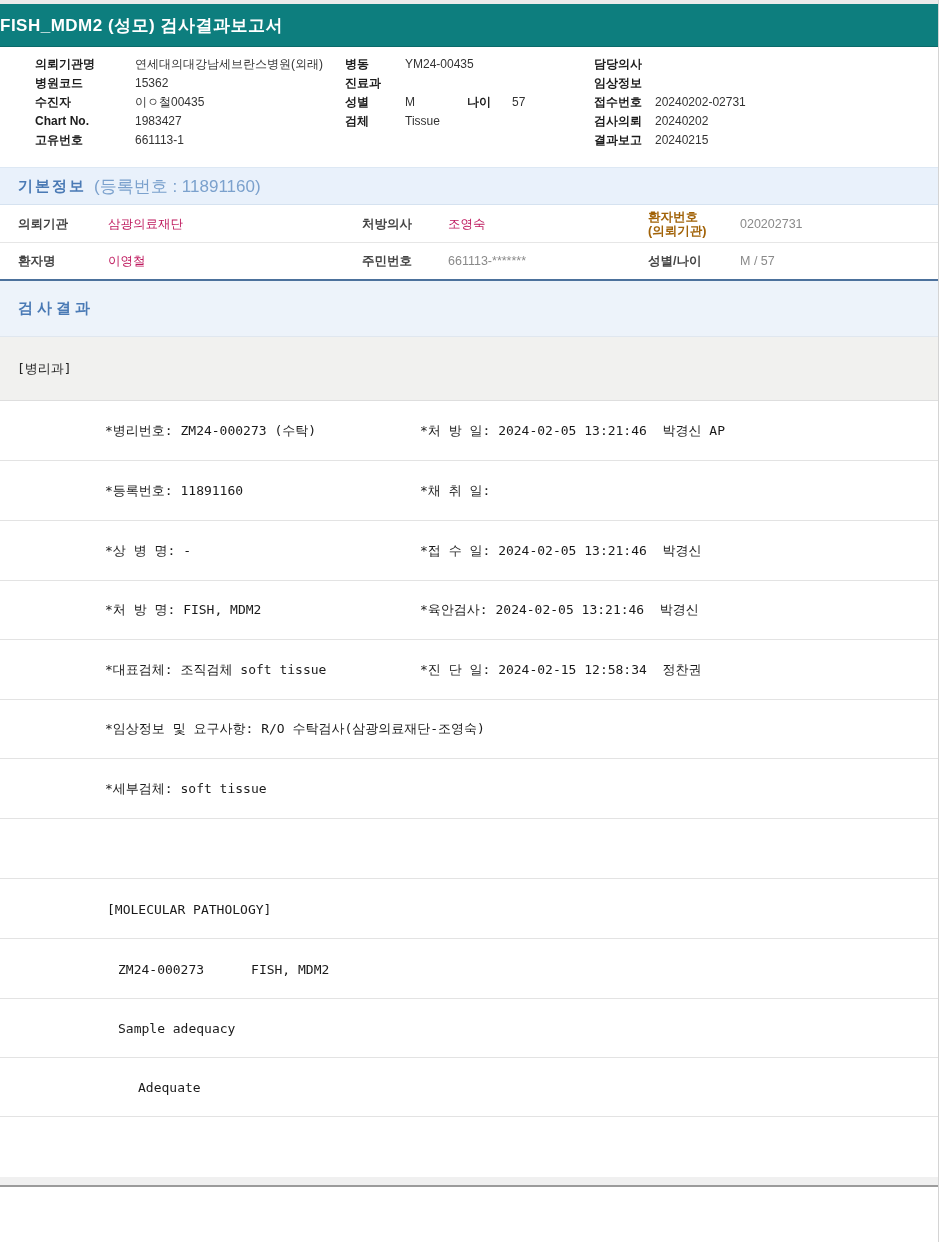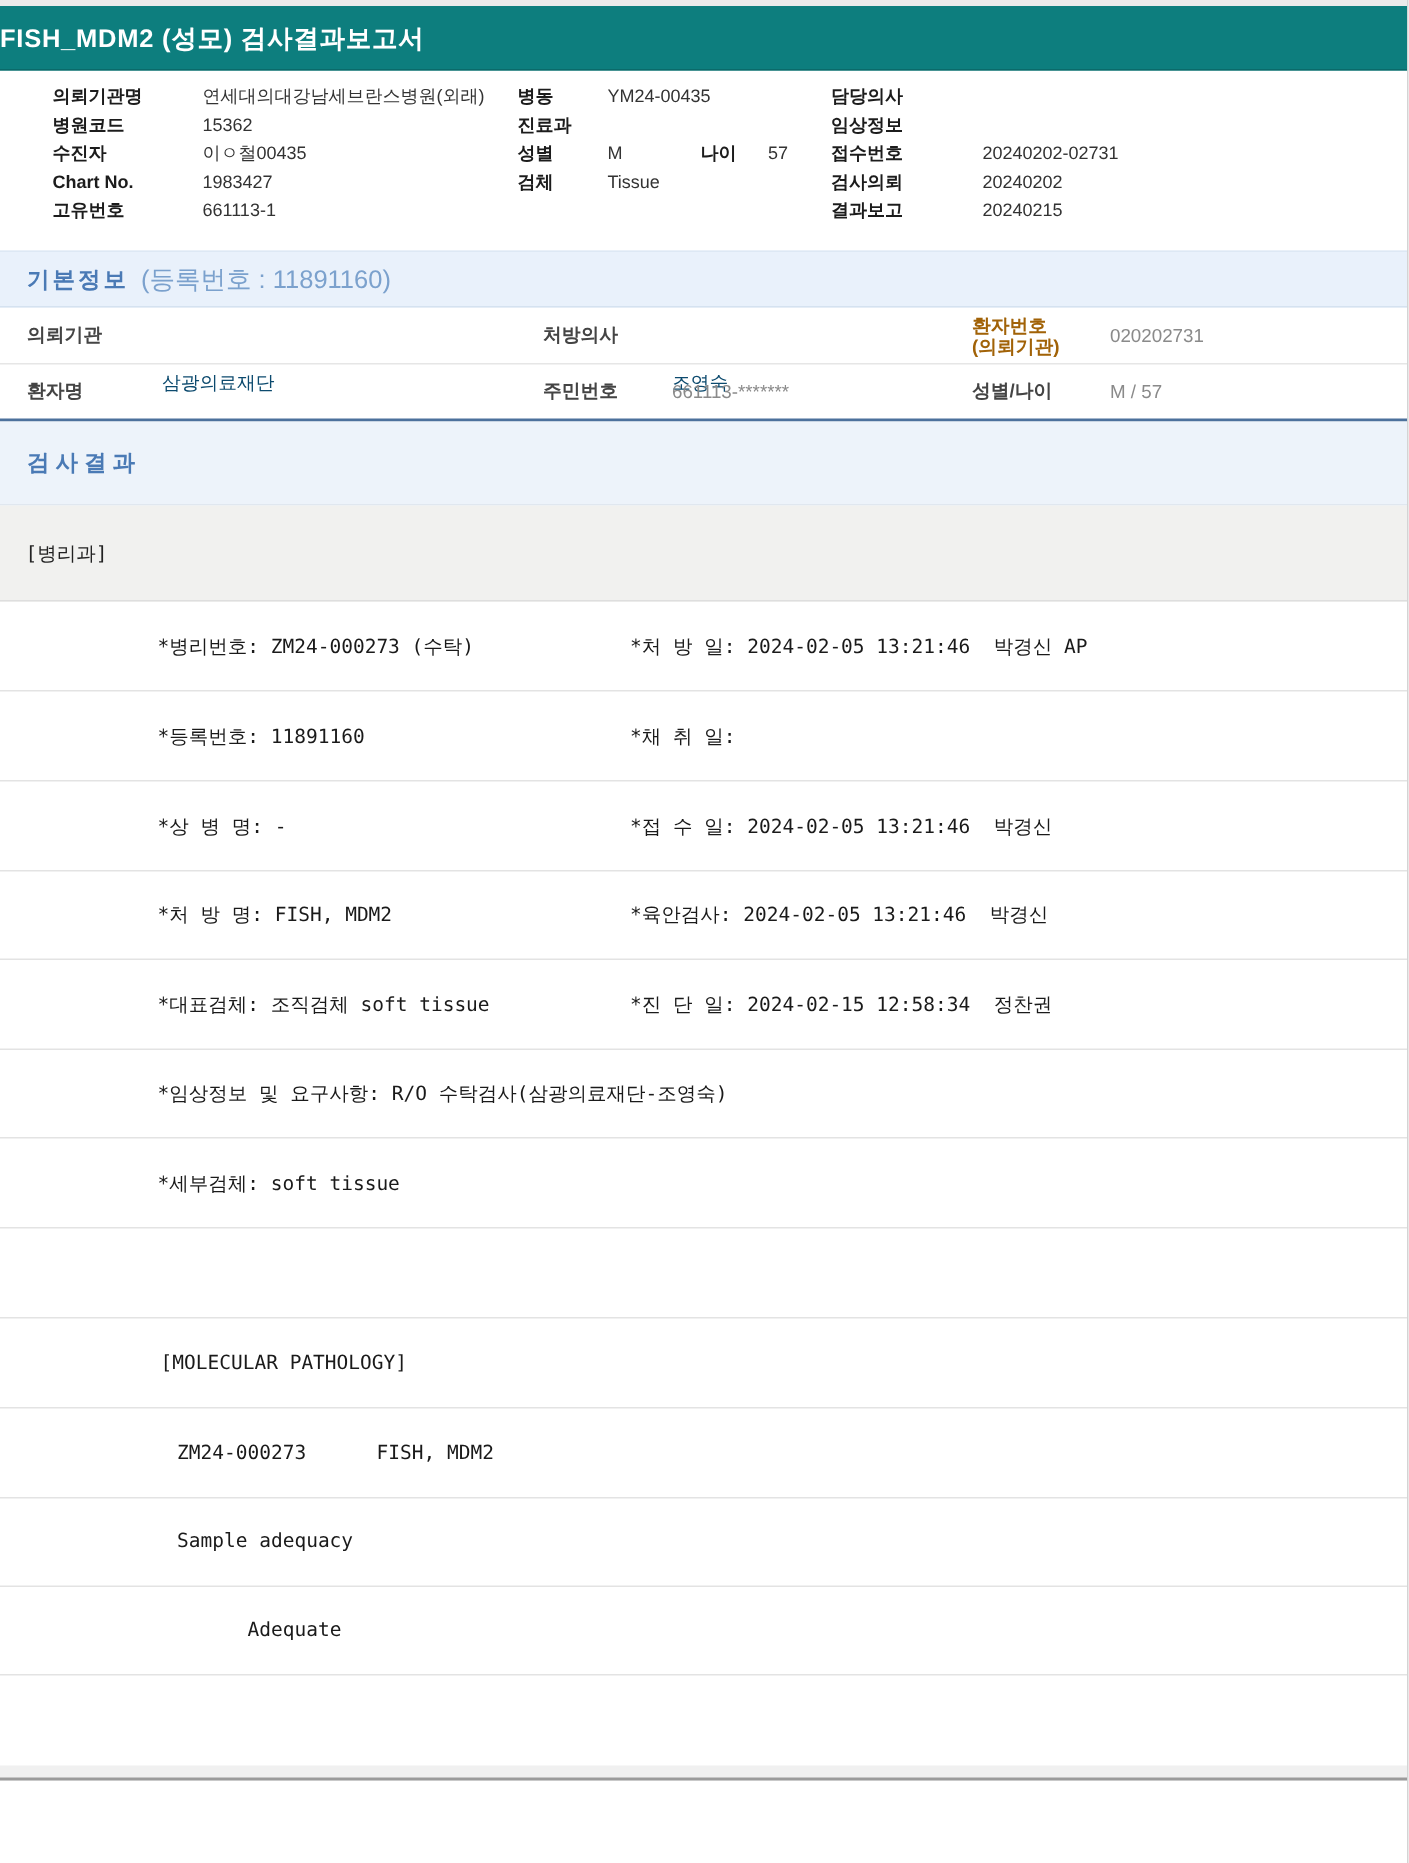--- a/index.html
+++ b/index.html
@@ -16,36 +16,36 @@
     display:flex; align-items:center; justify-content:flex-start;
   }
   .titlebar .t { color:#fff; font-weight:bold; font-size:17px; letter-spacing:.5px; }
 
   
   .phead { position:absolute; left:0; top:47px; width:100%; height:116px; font-size:12px; }
   .phead .row { position:absolute; left:0; width:100%; height:19px; line-height:19px; }
   .r1{top:8px}.r2{top:27px}.r3{top:46px}.r4{top:65px}.r5{top:84px}
   .phead .lab { position:absolute; font-weight:bold; color:#1c1c1c; }
   .phead .val { position:absolute; color:#333; }
-  .x1{left:35px}.x2{left:135px}.x3{left:345px}.x4{left:405px}.x5{left:467px}.x6{left:512px}.x7{left:554px}.x8{left:655px}
+  .x1{left:35px}.x2{left:135px}.x3{left:345px}.x4{left:405px}.x5{left:467px}.x6{left:512px}.x7{left:594px}.x8{left:655px}
 
   
   .bhead {
     position:absolute; left:0; top:167px; width:100%; height:38px;
     background:#e9f1fb; border-top:1px solid #dde8f4; border-bottom:1px solid #d5e2f0;
     display:flex; align-items:center; padding-left:18px;
   }
   .bhead .bt { color:#4a7ab5; font-weight:bold; font-size:15px; letter-spacing:2px; }
   .bhead .bs { color:#7ba1cd; font-size:17px; margin-left:8px; }
   .brow { position:absolute; left:0; width:100%; font-size:12.5px; }
   .brow1 { top:205px; height:38px; border-bottom:1px solid #e6e6e6; }
   .brow2 { top:243px; height:36px; }
   .brow .cell { position:absolute; top:50%; transform:translateY(-50%); }
   .brow .bl { font-weight:bold; color:#444; }
-  .brow .bv { color:#0c4a6e;margin-top:32px; }
+  .brow .bv { color:#be185d; }
   .brow .bvg { color:#8a8a8a; }
   .b1{left:18px}.b2{left:108px}.b3{left:362px}.b4{left:448px}.b5{left:648px}.b6{left:740px}
   .twoline div { line-height:14px; font-weight:bold; color:#a16207; font-size:12.5px; }
   .bdivider { position:absolute; left:0; top:279px; width:100%; height:2px; background:#4c719c; }
 
   
   .rhead {
     position:absolute; left:0; top:281px; width:100%; height:56px;
     background:#edf3fa; border-bottom:1px solid #e0e7ef;
     display:flex; align-items:center; padding-left:18px;
@@ -59,21 +59,21 @@
   }
   .rows { position:absolute; left:0; top:401px; width:100%; }
   .rrow {
     position:relative; width:100%; height:60px; border-bottom:1px solid #e3e3e3;
     font-family:"DejaVu Sans Mono","Liberation Mono",monospace; font-size:13px; color:#1a1a1a;
   }
   .rrow.h59 { height:59px; }
   .rrow.last { border-bottom:none; }
   .rrow .lt { position:absolute; left:105px; top:50%; transform:translateY(-50%); white-space:pre; }
   .rrow .rt2 { position:absolute; left:420px; top:50%; transform:translateY(-50%); white-space:pre; }
-  .rrow .i-a { left:107px; } .rrow .i-b { left:118px; } .rrow .i-c { left:138px;margin-left:27px; }
+  .rrow .i-a { left:107px; } .rrow .i-b { left:118px; } .rrow .i-c { left:138px; }
 
   .footerbar {
     position:absolute; left:0; top:1177px; width:100%; height:8px;
     background:#f0f0f0; border-bottom:2px solid #9b9b9b; box-sizing:content-box;
   }
 </style>
 </head>
 <body>
 
 <div class="page">

